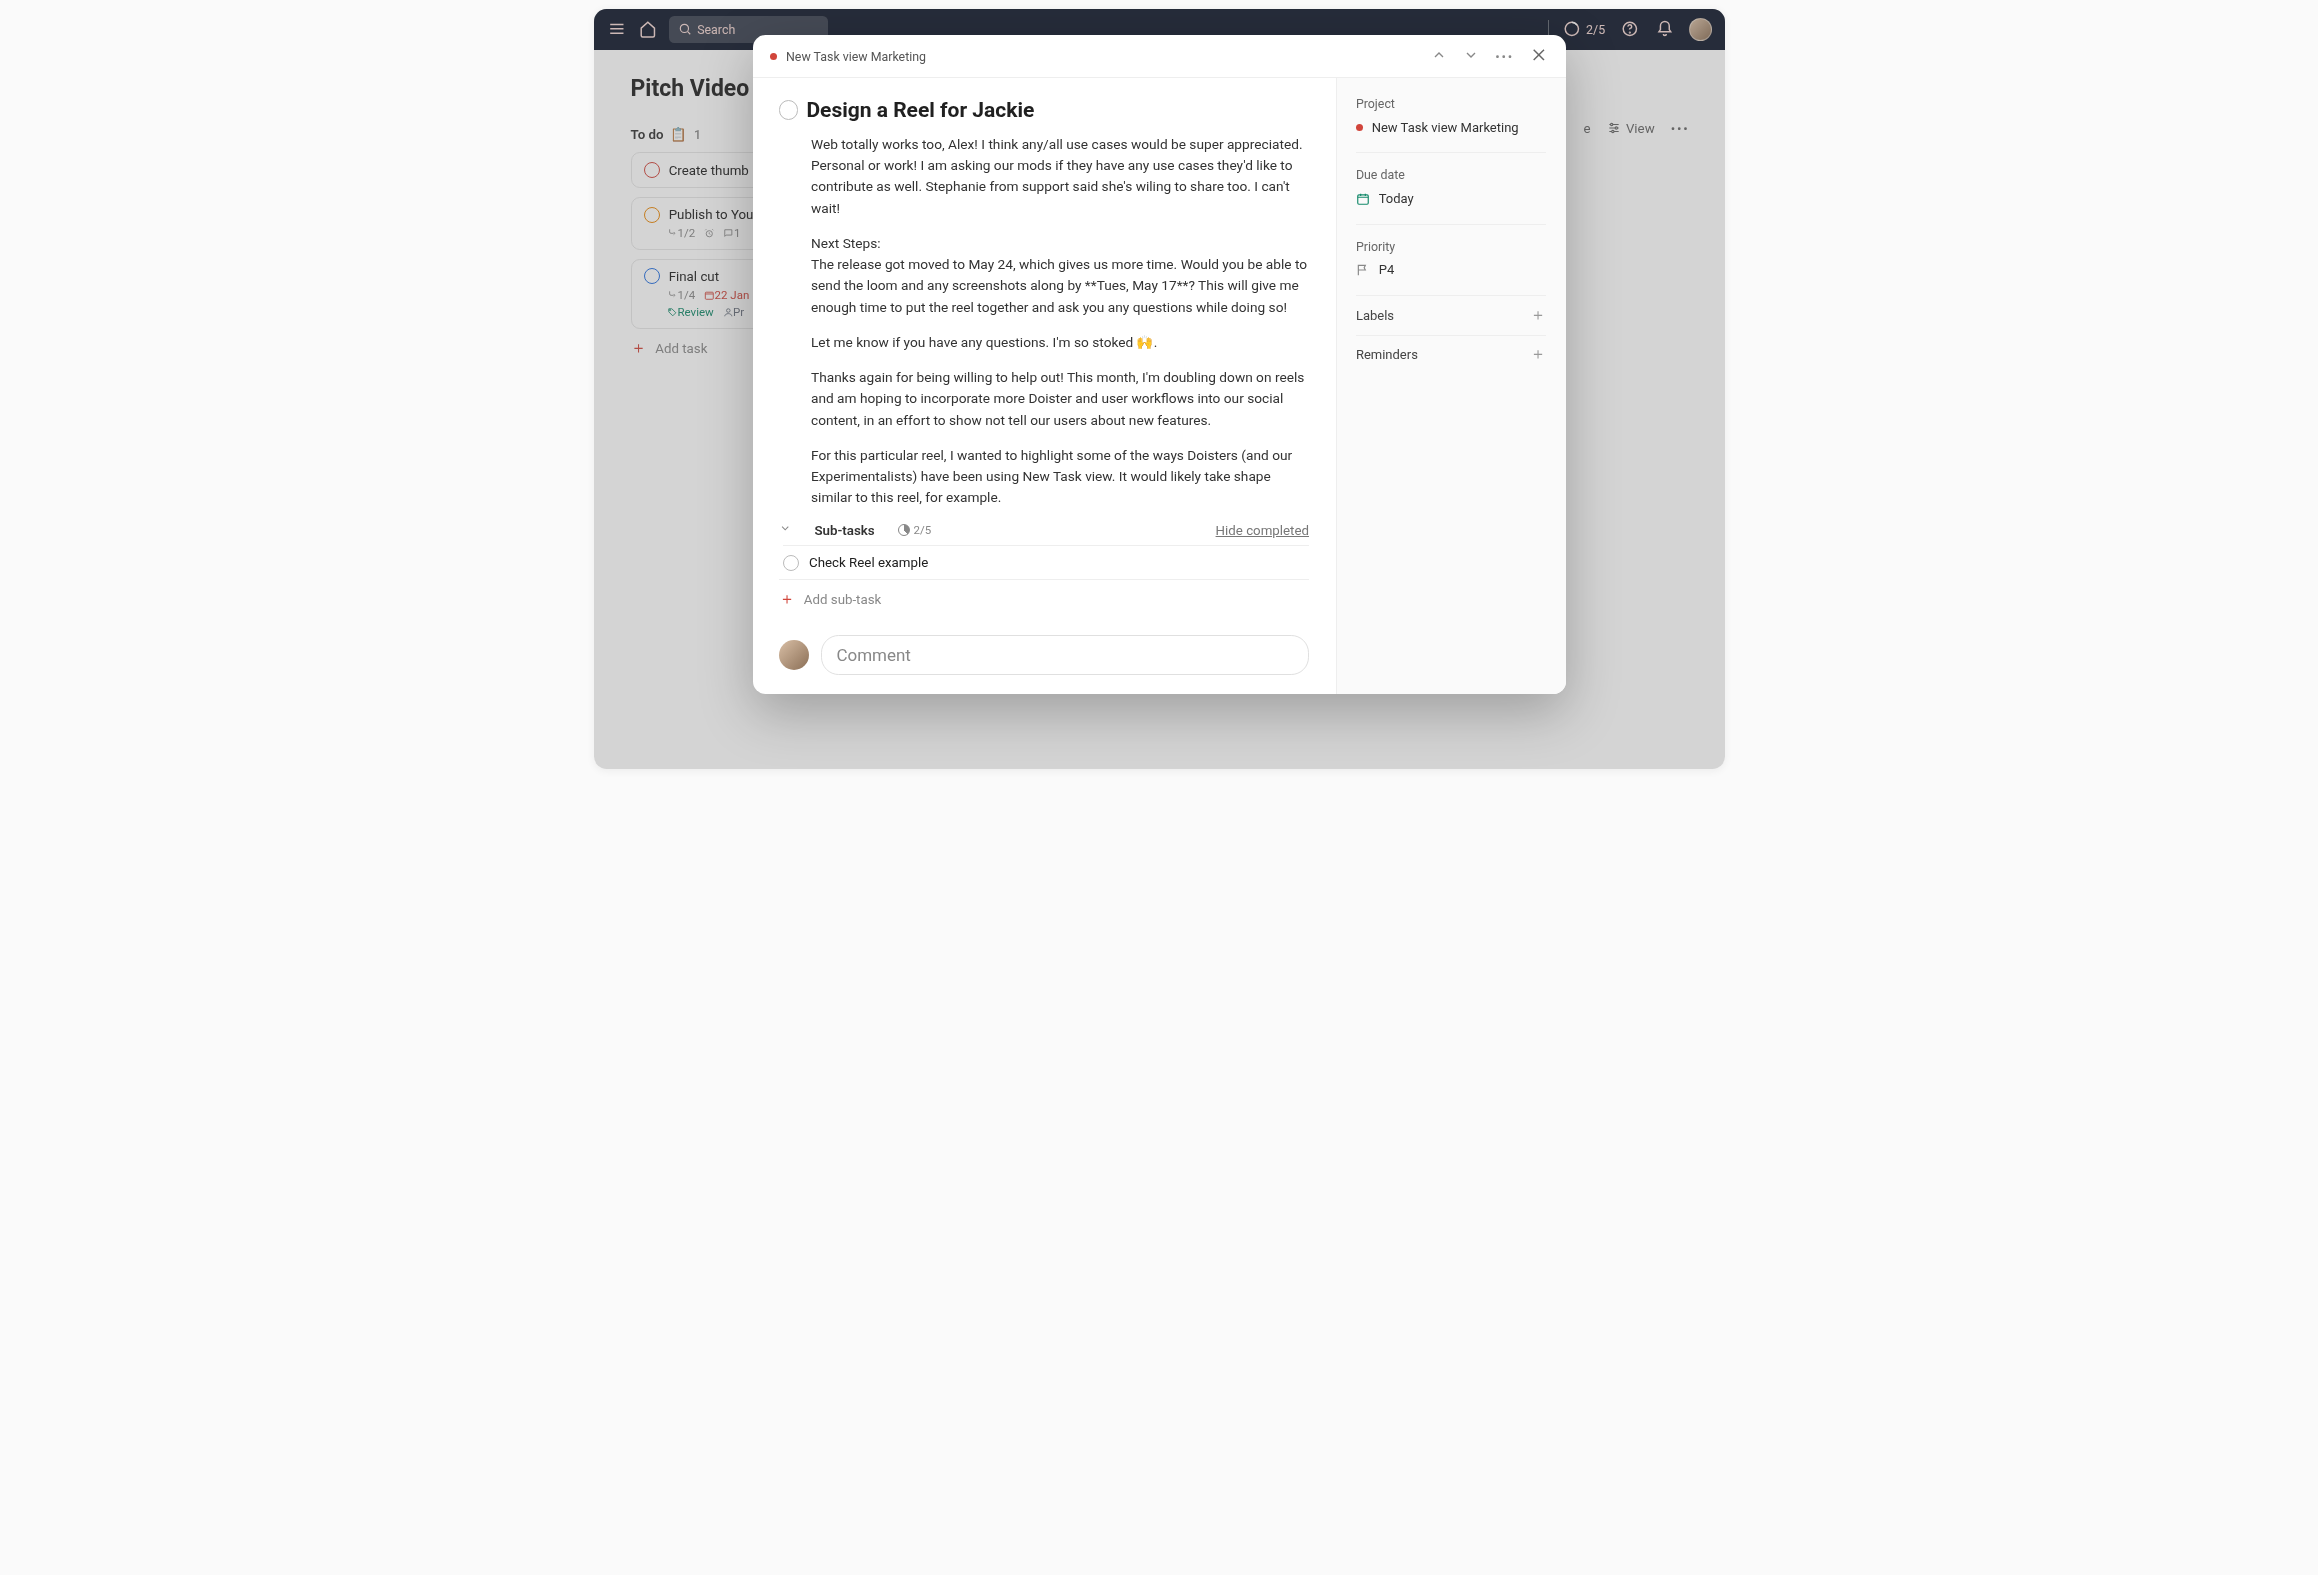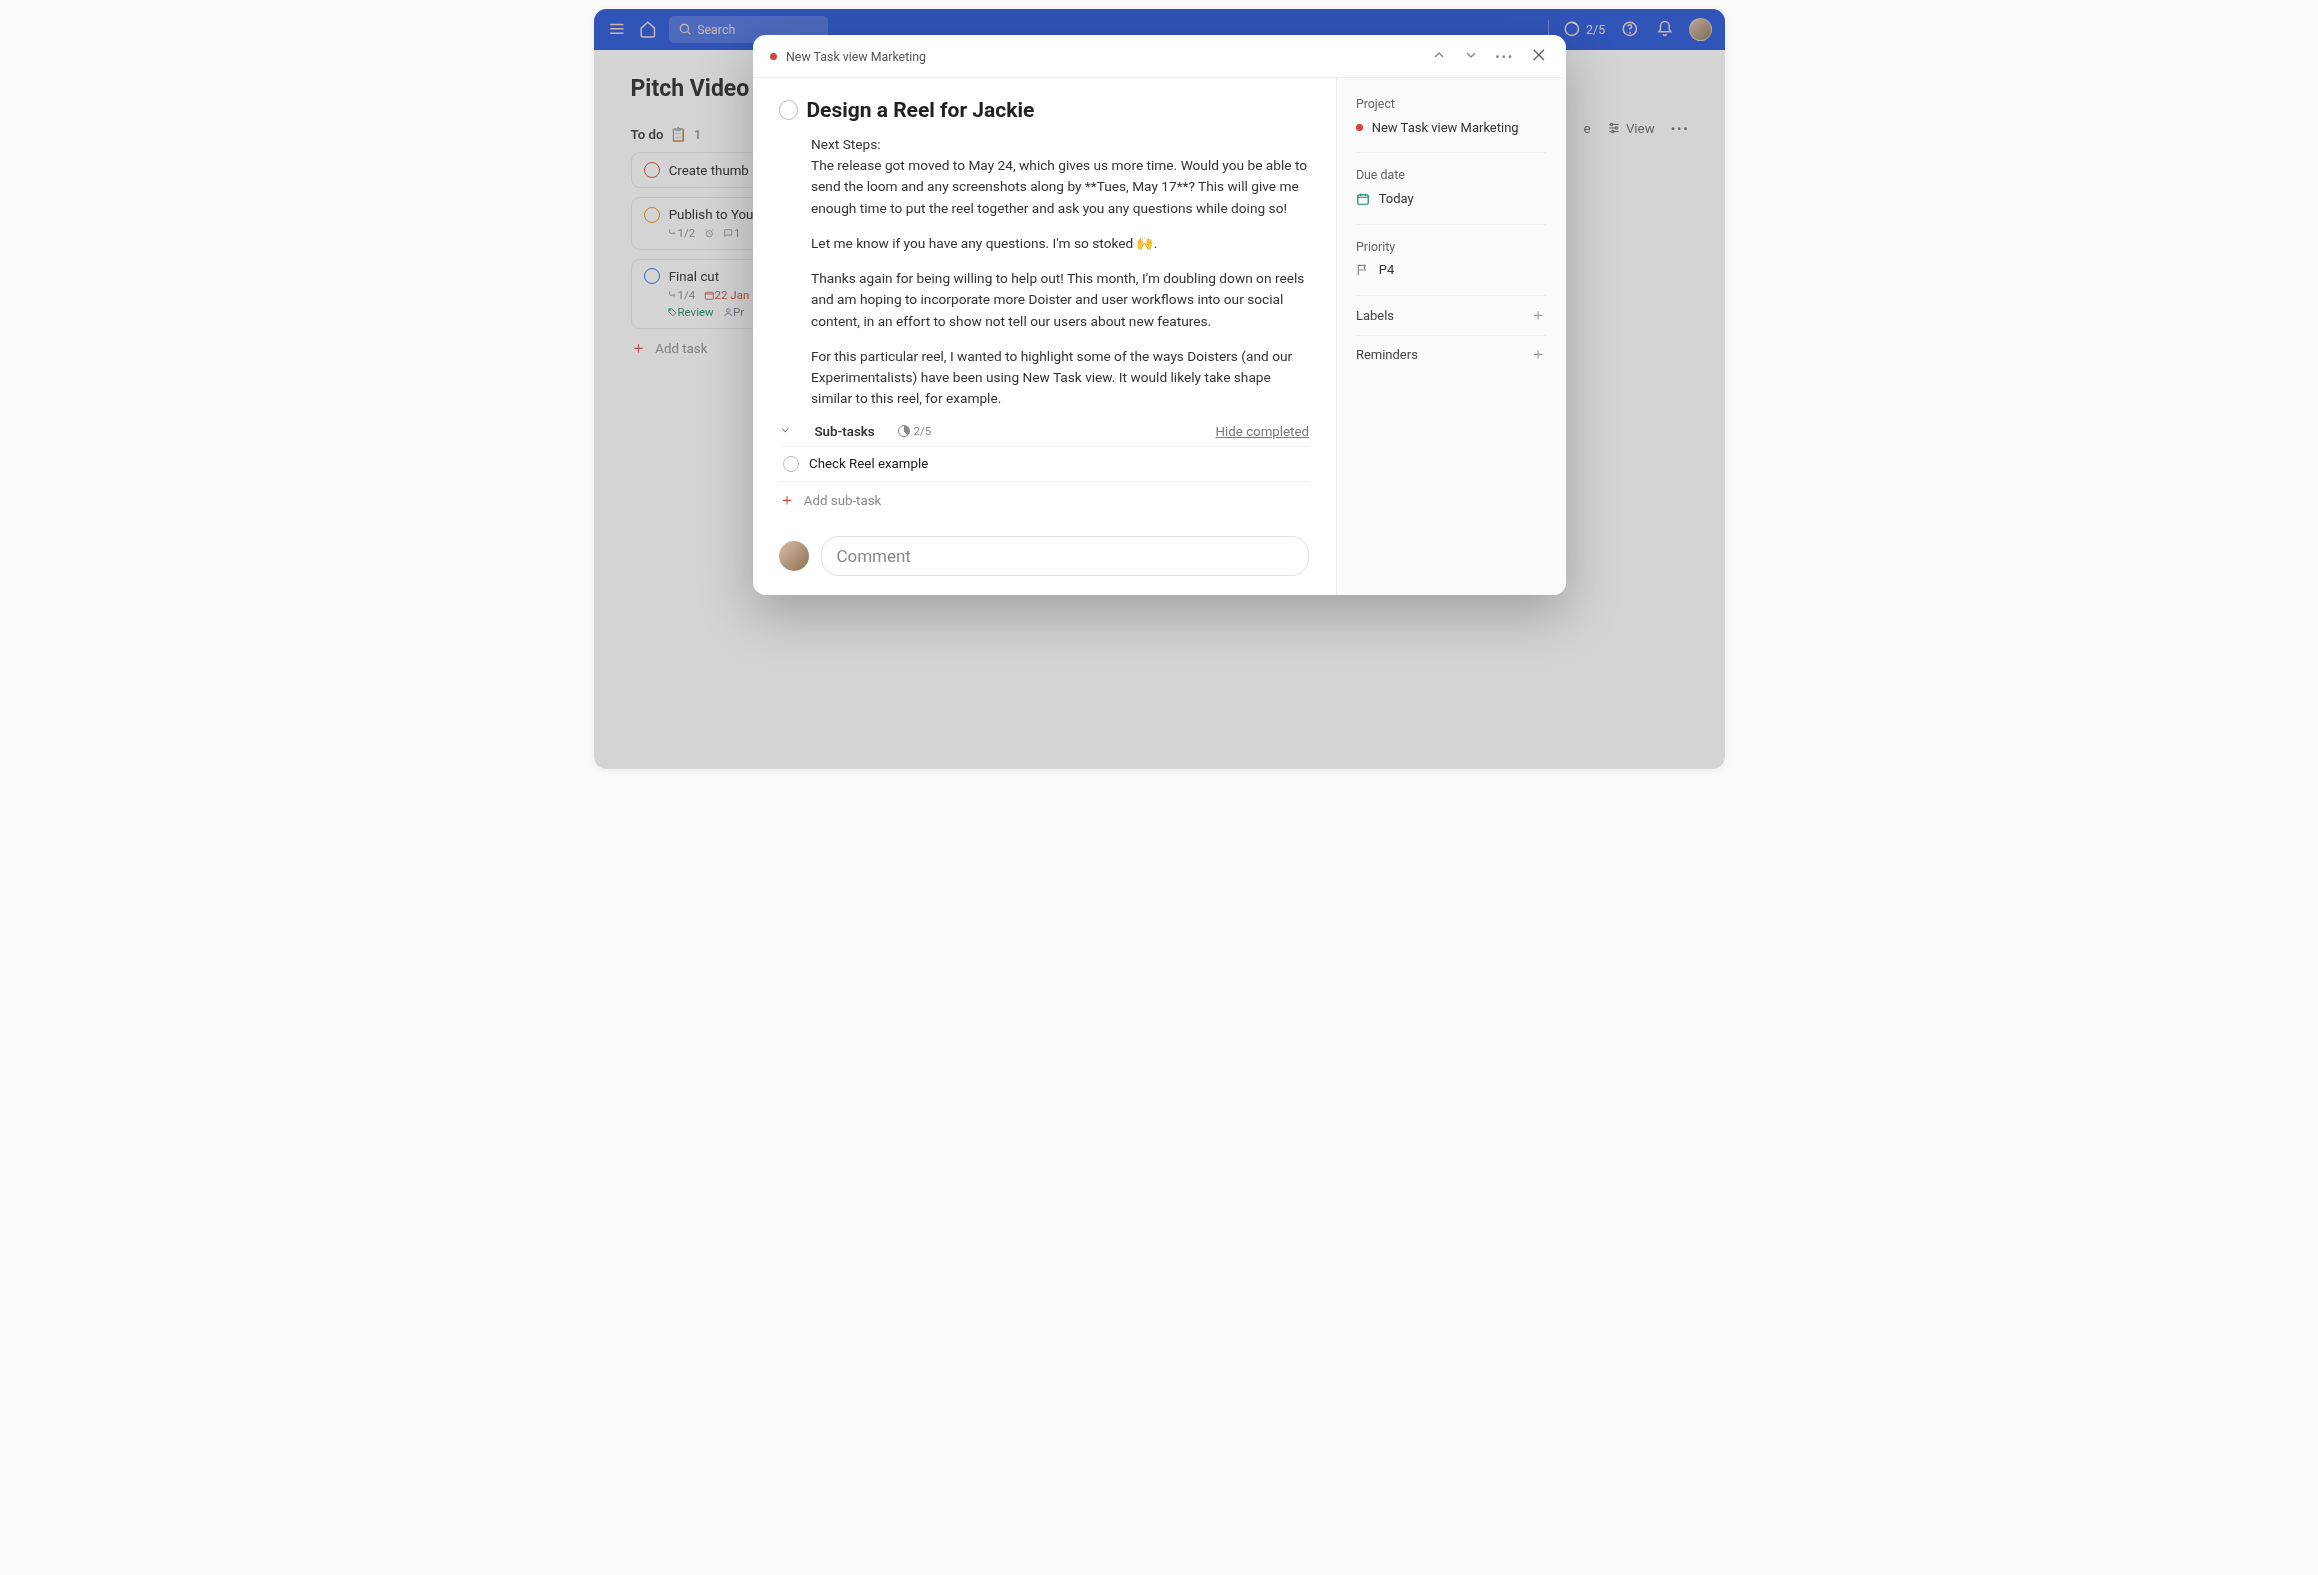--- a/index.html
+++ b/index.html
@@ -14,21 +14,21 @@
     height: 760px;
     margin: 8.8px auto;
     background: #fff;
     border-radius: 12.4px;
     overflow: hidden;
     position: relative;
     box-shadow: 0 1.8px 8.8px rgba(0,0,0,0.06);
   }
   .topbar {
     height: 41px;
-    background: #1d4ed8;
+    background: #0f172a;
     display: flex;
     align-items: center;
     padding: 0 12.4px;
     gap: 10.6px;
     color: #fff;
   }
   .topbar .icon-btn { width: 21px; height: 21px; display:flex; align-items:center; justify-content:center; cursor:pointer; }
   .topbar svg { stroke: #f5d9d5; }
   .search {
     display:flex; align-items:center;
@@ -308,20 +308,21 @@
         </div>
       </div>
 
       <div class="modal-body">
         <div class="modal-main">
           <div class="title-row">
             <div class="check-circle"></div>
             <h1>Design a Reel for Jackie</h1>
           </div>
           <div class="desc">
+            <p>Web totally works too, Alex! I think any/all use cases would be super appreciated. Personal or work! I am asking our mods if they have any use cases they'd like to contribute as well. Stephanie from support said she's wiling to share too. I can't wait!</p>
             <p><span>Next Steps:</span><br><span>The release got moved to May 24, which gives us more time. Would you be able to send the loom and any screenshots along by **Tues, May 17**? This will give me enough time to put the reel together and ask you any questions while doing so!</span></p>
             <p>Let me know if you have any questions. I'm so stoked 🙌.</p>
             <p>Thanks again for being willing to help out! This month, I'm doubling down on reels and am hoping to incorporate more Doister and user workflows into our social content, in an effort to show not tell our users about new features.</p>
             <p>For this particular reel, I wanted to highlight some of the ways Doisters (and our Experimentalists) have been using New Task view. It would likely take shape similar to this reel, for example.</p>
           </div>
 
           <div class="subtasks-hdr">
             <span class="chev">
               <svg width="12.4" height="12.4" viewBox="0 0 24 24" fill="none" stroke="#888" stroke-width="2">
                   <polyline points="6 9 12 15 18 9"></polyline>

